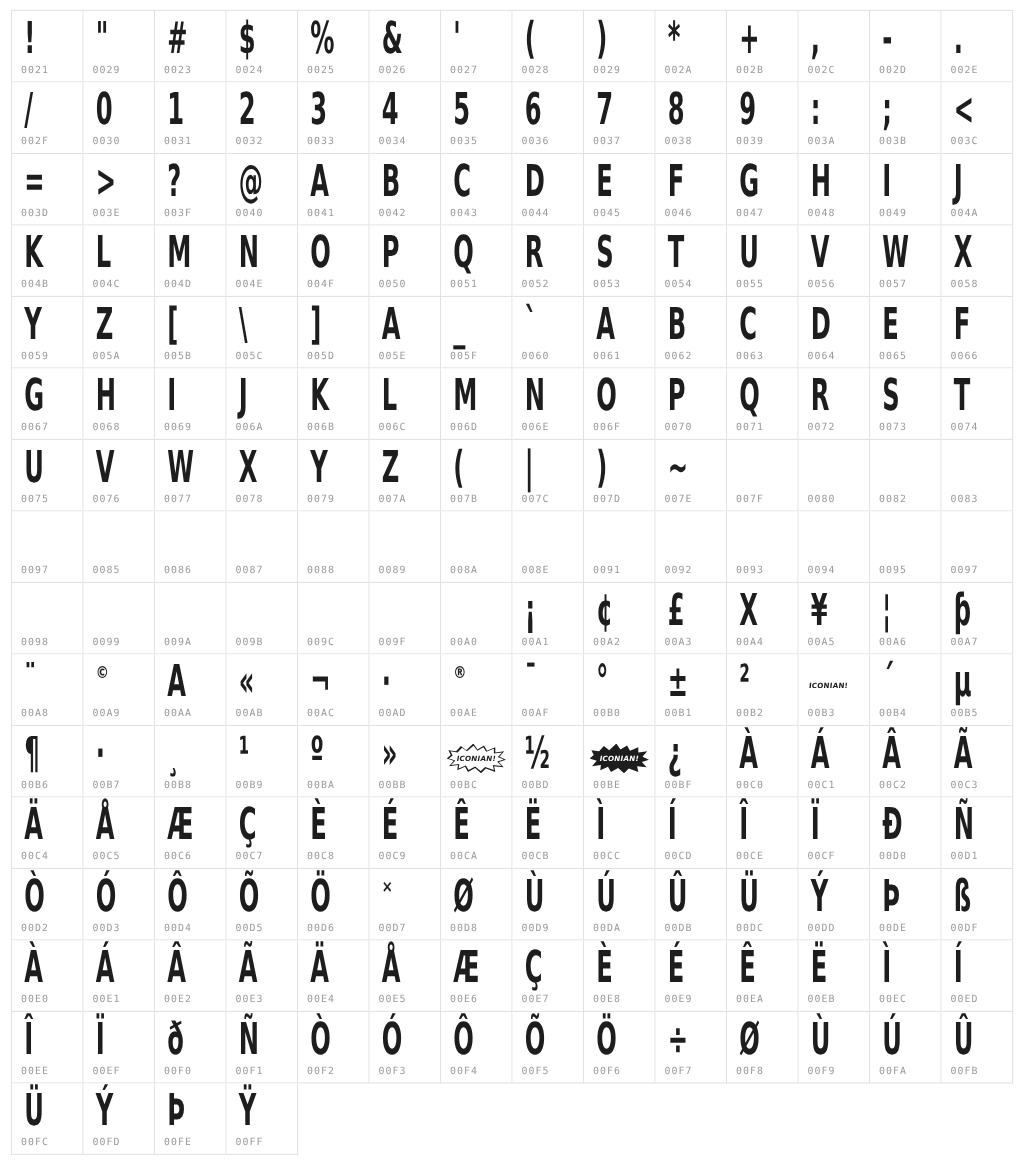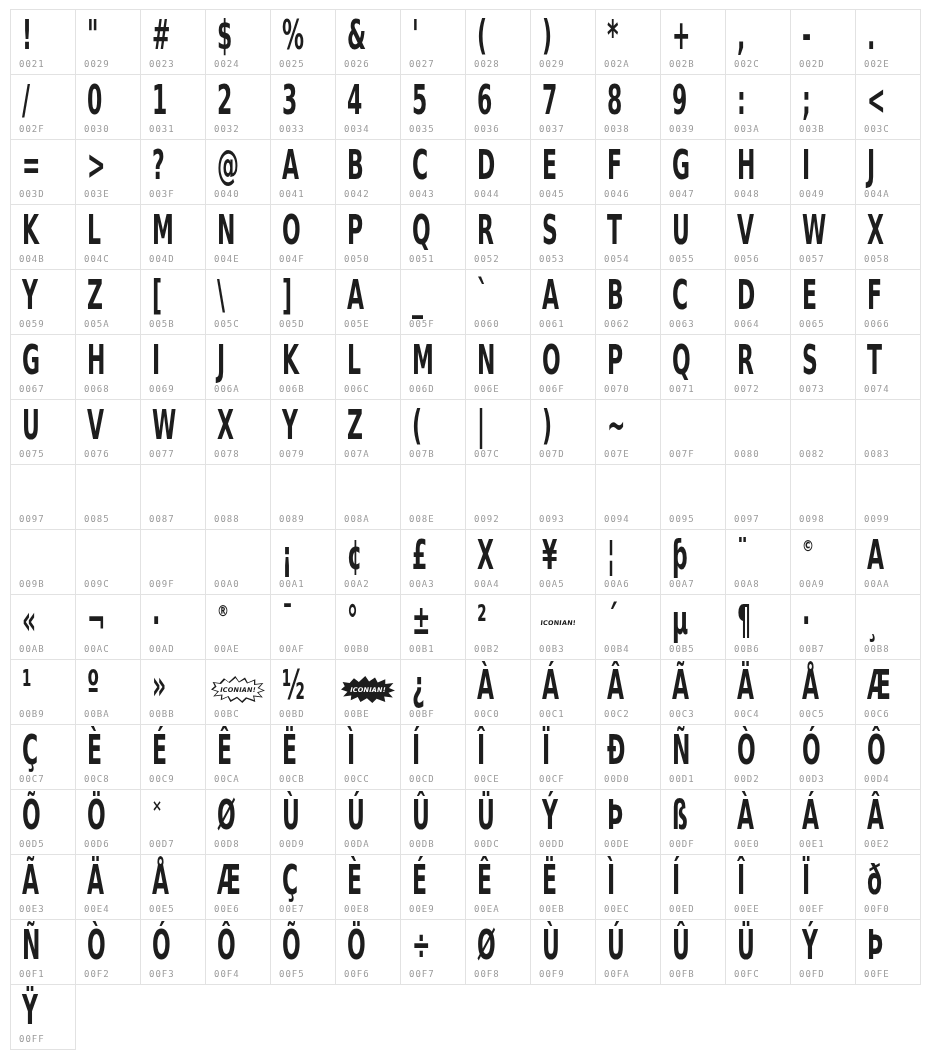--- a/index.html
+++ b/index.html
@@ -454,54 +454,63 @@
     <div class="cell">
       <span class="code">0083</span>
     </div>
     <div class="cell">
       <span class="code">0097</span>
     </div>
     <div class="cell">
       <span class="code">0085</span>
     </div>
     <div class="cell">
+      <span class="code">0086</span>
+    </div>
+    <div class="cell">
       <span class="code">0087</span>
     </div>
     <div class="cell">
       <span class="code">0088</span>
     </div>
     <div class="cell">
       <span class="code">0089</span>
     </div>
     <div class="cell">
       <span class="code">008A</span>
     </div>
     <div class="cell">
       <span class="code">008E</span>
     </div>
     <div class="cell">
+      <span class="code">0091</span>
+    </div>
+    <div class="cell">
       <span class="code">0092</span>
     </div>
     <div class="cell">
       <span class="code">0093</span>
     </div>
     <div class="cell">
       <span class="code">0094</span>
     </div>
     <div class="cell">
       <span class="code">0095</span>
     </div>
     <div class="cell">
       <span class="code">0097</span>
     </div>
     <div class="cell">
       <span class="code">0098</span>
     </div>
     <div class="cell">
       <span class="code">0099</span>
+    </div>
+    <div class="cell">
+      <span class="code">009A</span>
     </div>
     <div class="cell">
       <span class="code">009B</span>
     </div>
     <div class="cell">
       <span class="code">009C</span>
     </div>
     <div class="cell">
       <span class="code">009F</span>
     </div>

